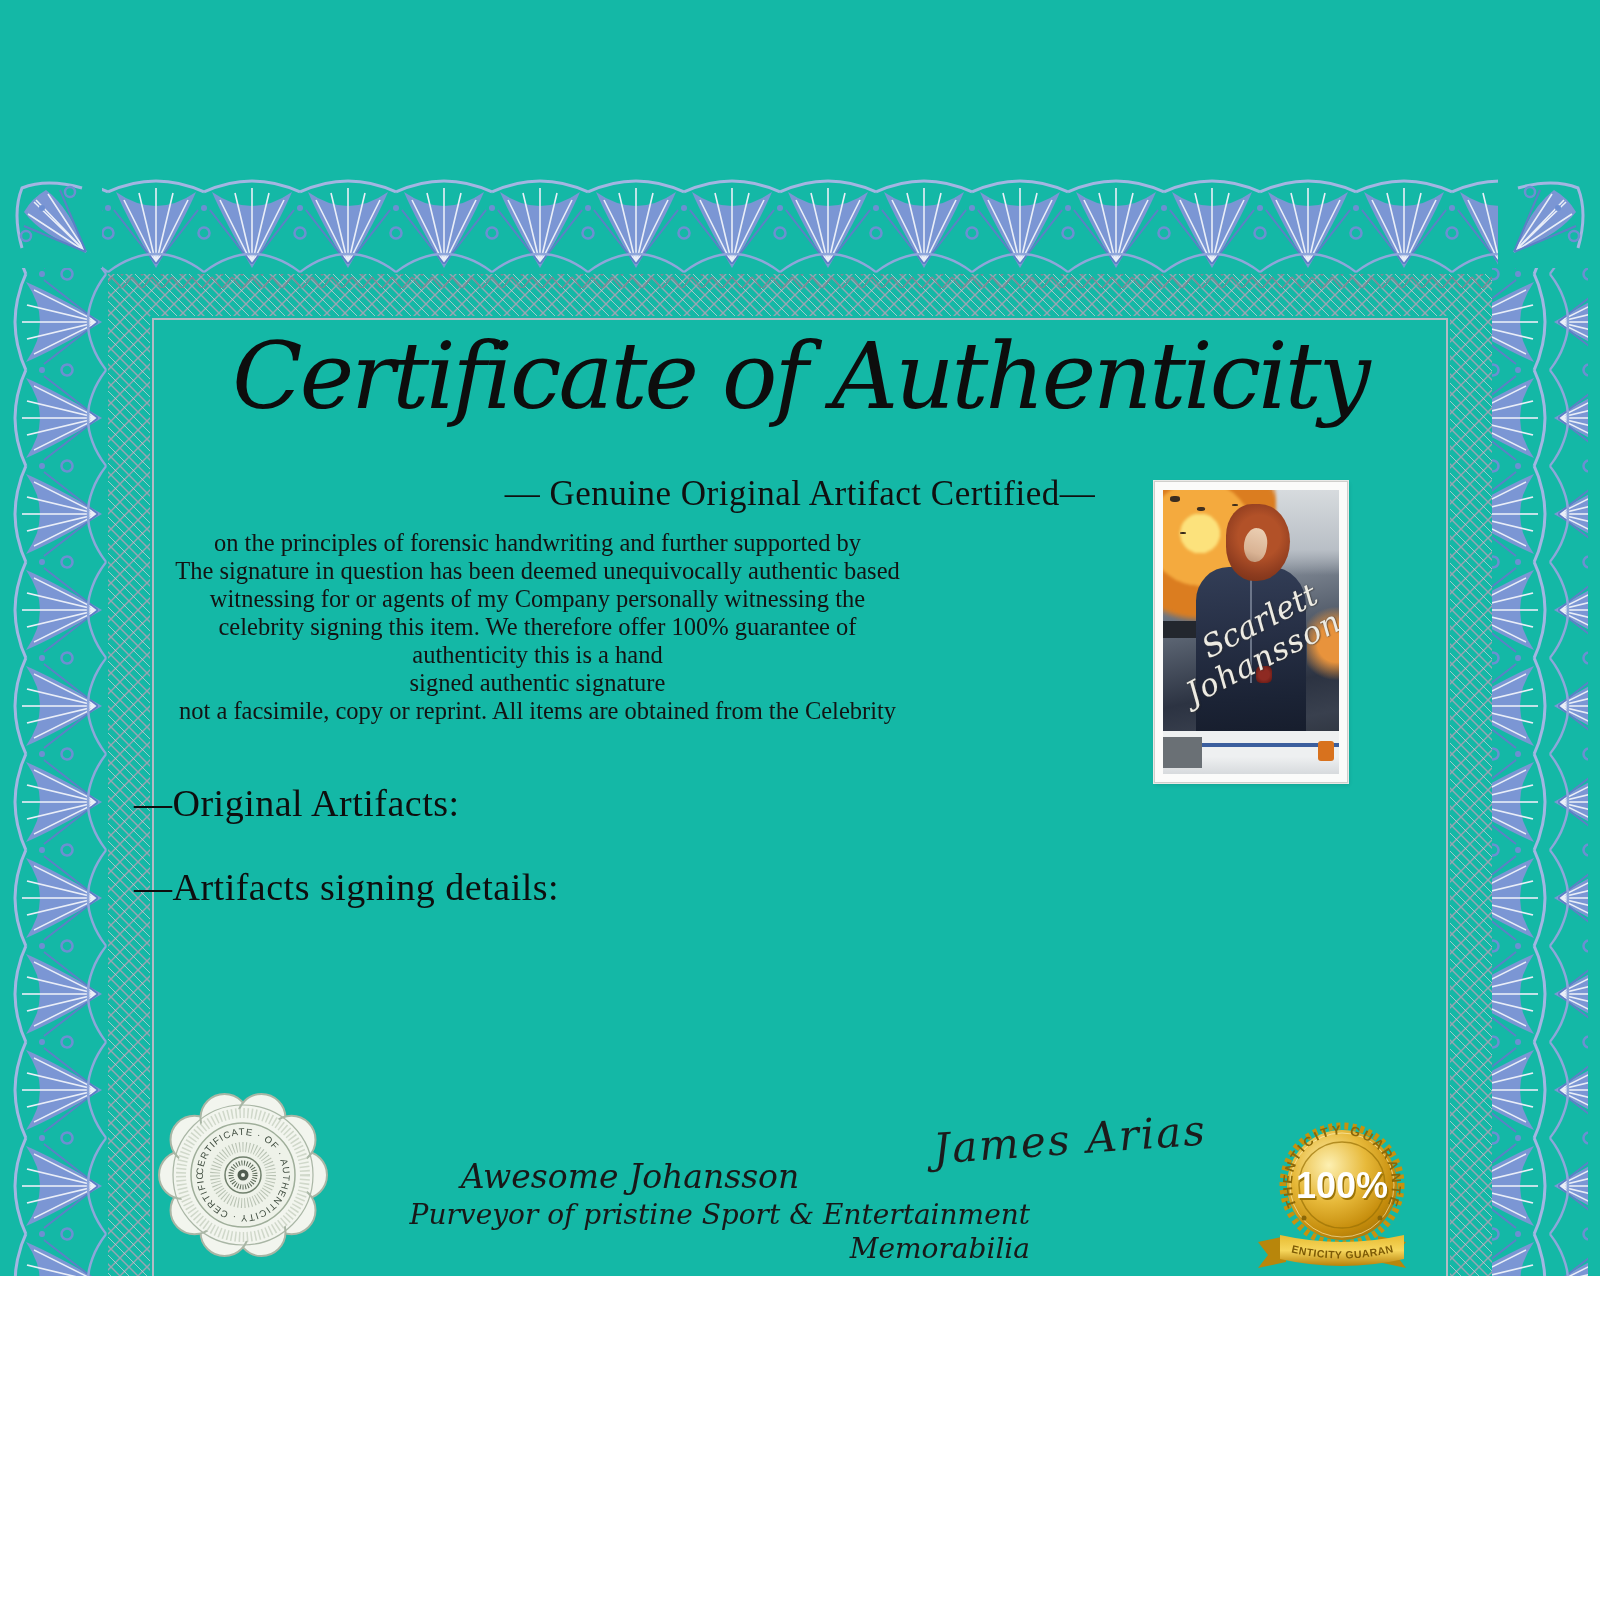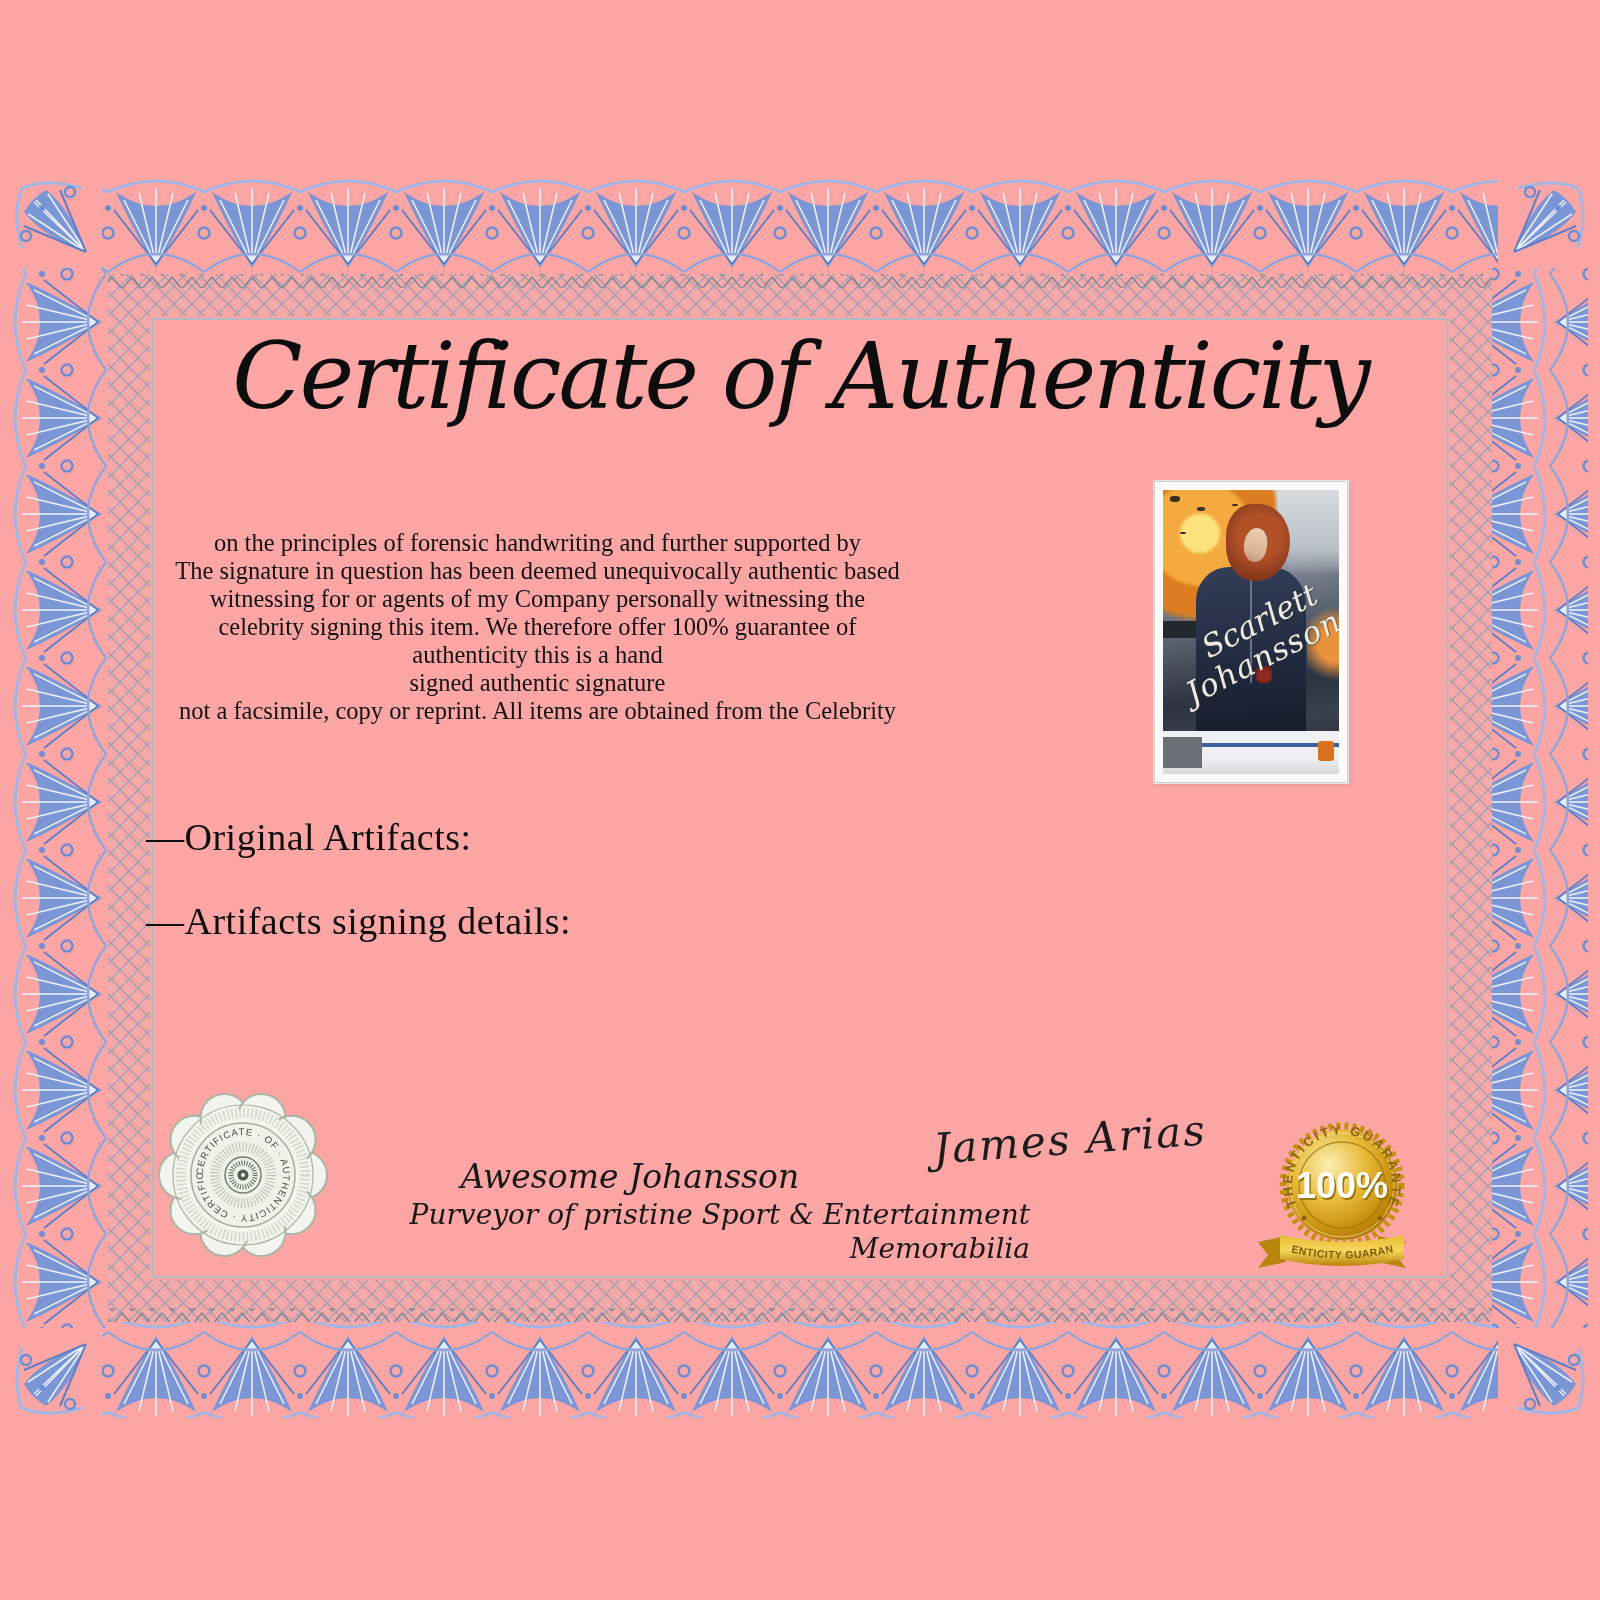--- a/index.html
+++ b/index.html
@@ -1,28 +1,28 @@
 <!DOCTYPE html>
 <html><head>
 <meta charset="utf-8">
 <style>
   html,body{margin:0;padding:0;background:#ffffff;}
-  .page{position:relative;width:1600px;height:1600px;background:#fca5a5;overflow:hidden;
+  .page{position:relative;width:1600px;height:1276px;background:#14b8a6;overflow:hidden;
         font-family:"Liberation Serif", serif;color:#151515;text-decoration:underline;}
   .abs{position:absolute;}
 
   
   .title{top:293px;left:0;width:1600px;text-align:center;
          font-family:"DejaVu Serif", serif;font-style:italic;font-weight:500;
          font-size:92px;line-height:168px;letter-spacing:-3px;color:#0d0d0d;}
   .subtitle{top:474px;left:10px;width:1580px;text-align:center;
             font-size:35px;line-height:40px;letter-spacing:.5px;color:#101010;}
   .body-text{top:529px;left:115px;width:845px;text-align:center;
              font-size:24.5px;line-height:28px;color:#131313;}
-  .section-label{left:146px;font-size:38px;line-height:44px;color:#0e0e0e;letter-spacing:.5px;margin-top:34px;}
+  .section-label{left:134px;font-size:38px;line-height:44px;color:#0e0e0e;letter-spacing:.5px;}
   .section-1{top:781px;}
   .section-2{top:865px;}
 
   
   .photo-frame{left:1154px;top:481px;width:176px;height:284px;padding:8px;background:#fbfbfa;
                border:1px solid #cfcfcc;box-shadow:0 0 0 1px #e9e9e7, 1px 2px 4px rgba(0,0,0,.12);}
   .photo-img{position:relative;width:176px;height:284px;overflow:hidden;
              background:linear-gradient(168deg,#b6bcc4 0%,#98a0aa 22%,#58616f 48%,#2c3342 68%,#39404e 80%,#23282f 100%);}
   .ph{position:absolute;}
   .explosion{left:-14%;top:-6%;width:78%;height:56%;
@@ -130,20 +130,21 @@
     <use href="#cornerTile" transform="translate(0,1240) scale(1,-1)"></use>
     <use href="#cornerTile" transform="translate(1576,1240) scale(-1,-1)"></use>
     <path fill-rule="evenodd" fill="url(#lat)" d="M96,96 H1480 V1144 H96 Z M138,138 H1438 V1102 H138 Z"></path>
     <rect x="96" y="96" width="1384" height="14" fill="url(#zzD)"></rect>
     <rect x="96" y="1130" width="1384" height="14" fill="url(#zzU)"></rect>
     <rect x="141" y="141" width="1294" height="958" fill="none" stroke="#b2bac4" stroke-width="2"></rect>
   </svg>
 
   <div class="abs title">Certificate of Authenticity</div>
 
+  <div class="abs subtitle">— Genuine Original Artifact Certified—</div>
 
   <div class="abs body-text">
     <div>on the principles of forensic handwriting and further supported by</div>
     <div>The signature in question has been deemed unequivocally authentic based</div>
     <div>witnessing for or agents of my Company personally witnessing the</div>
     <div>celebrity signing this item. We therefore offer 100% guarantee of</div>
     <div>authenticity this is a hand</div>
     <div>signed authentic signature</div>
     <div>not a facsimile, copy or reprint. All items are obtained from the Celebrity</div>
   </div>

